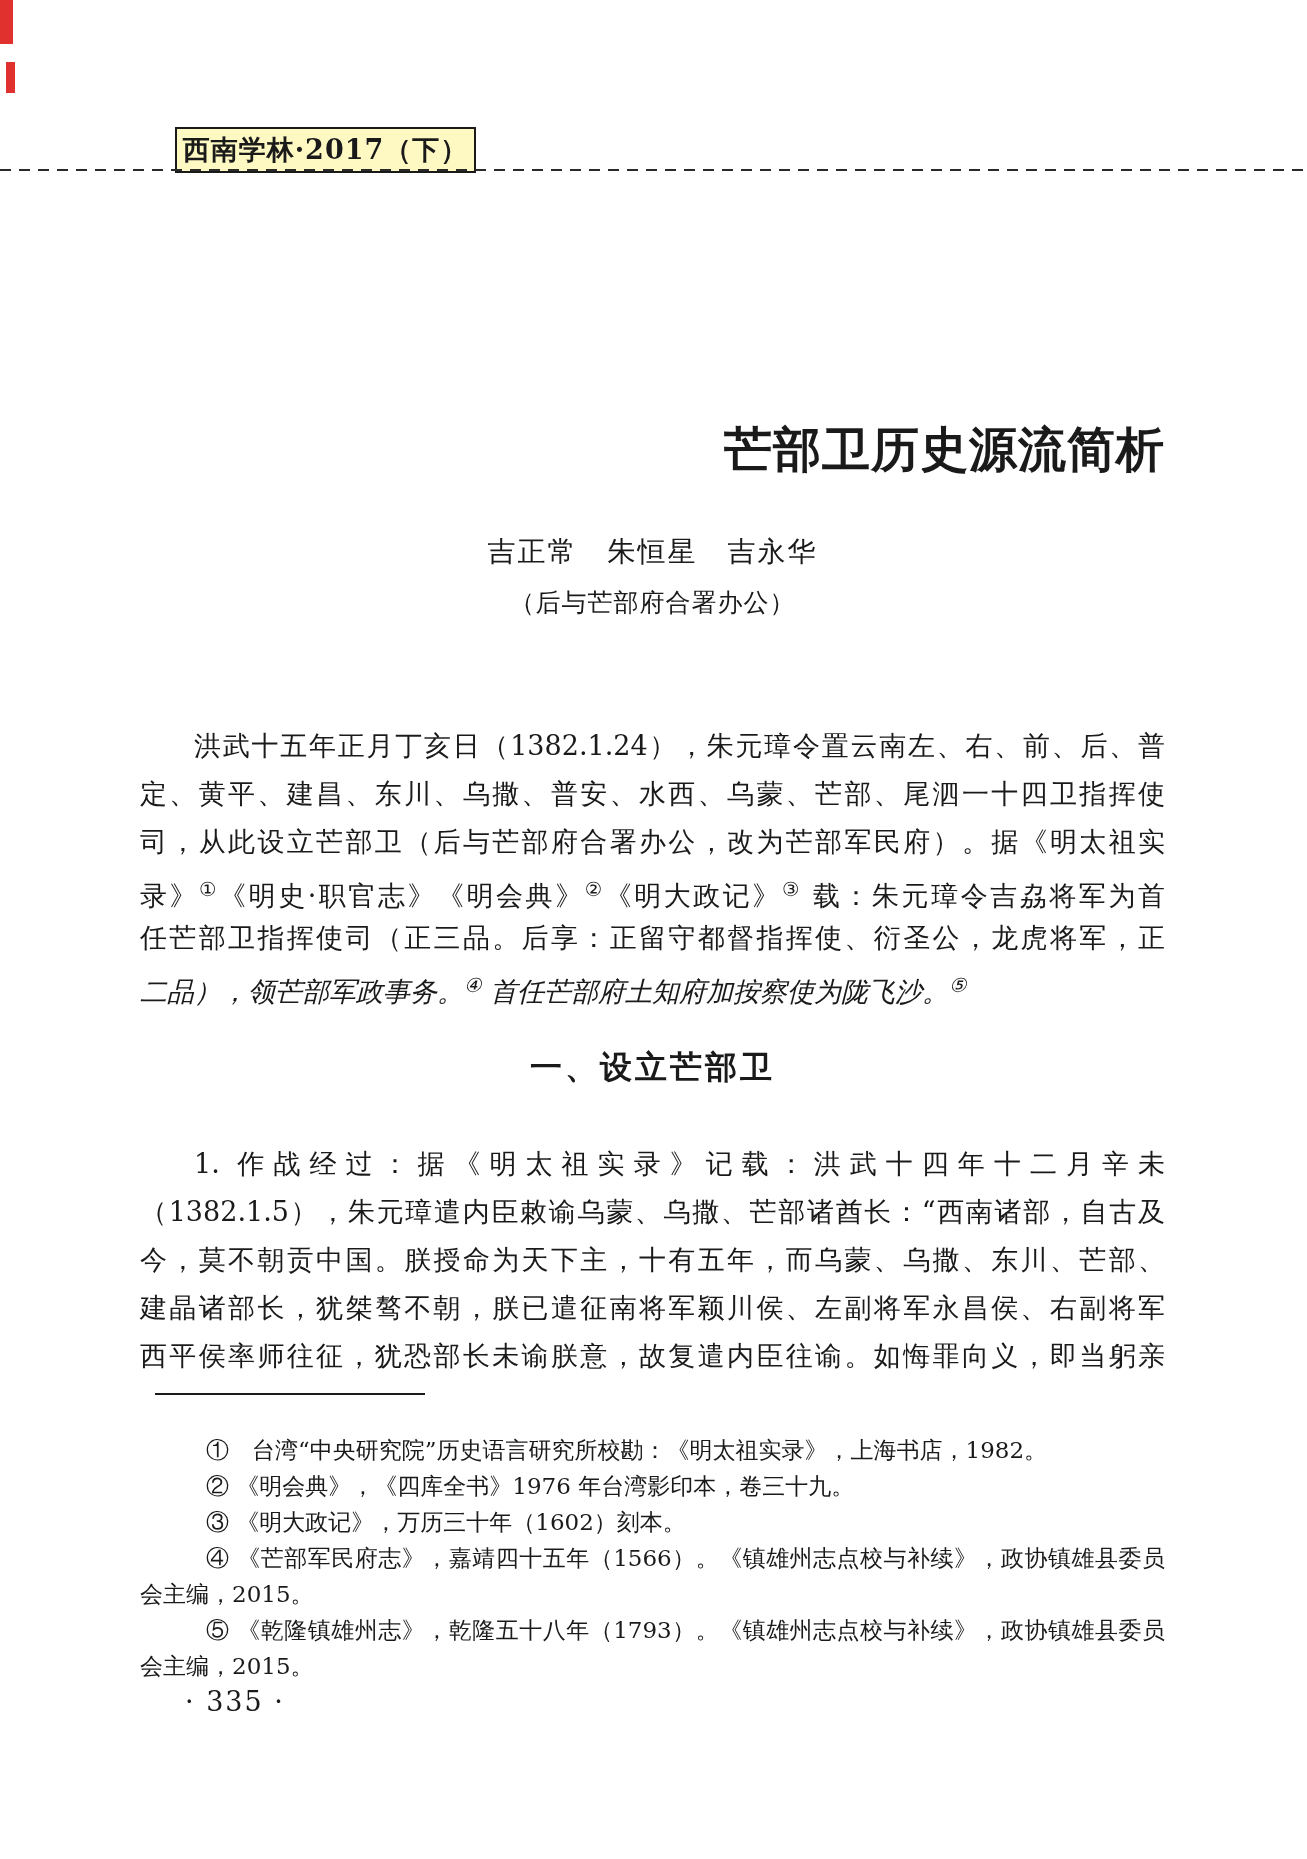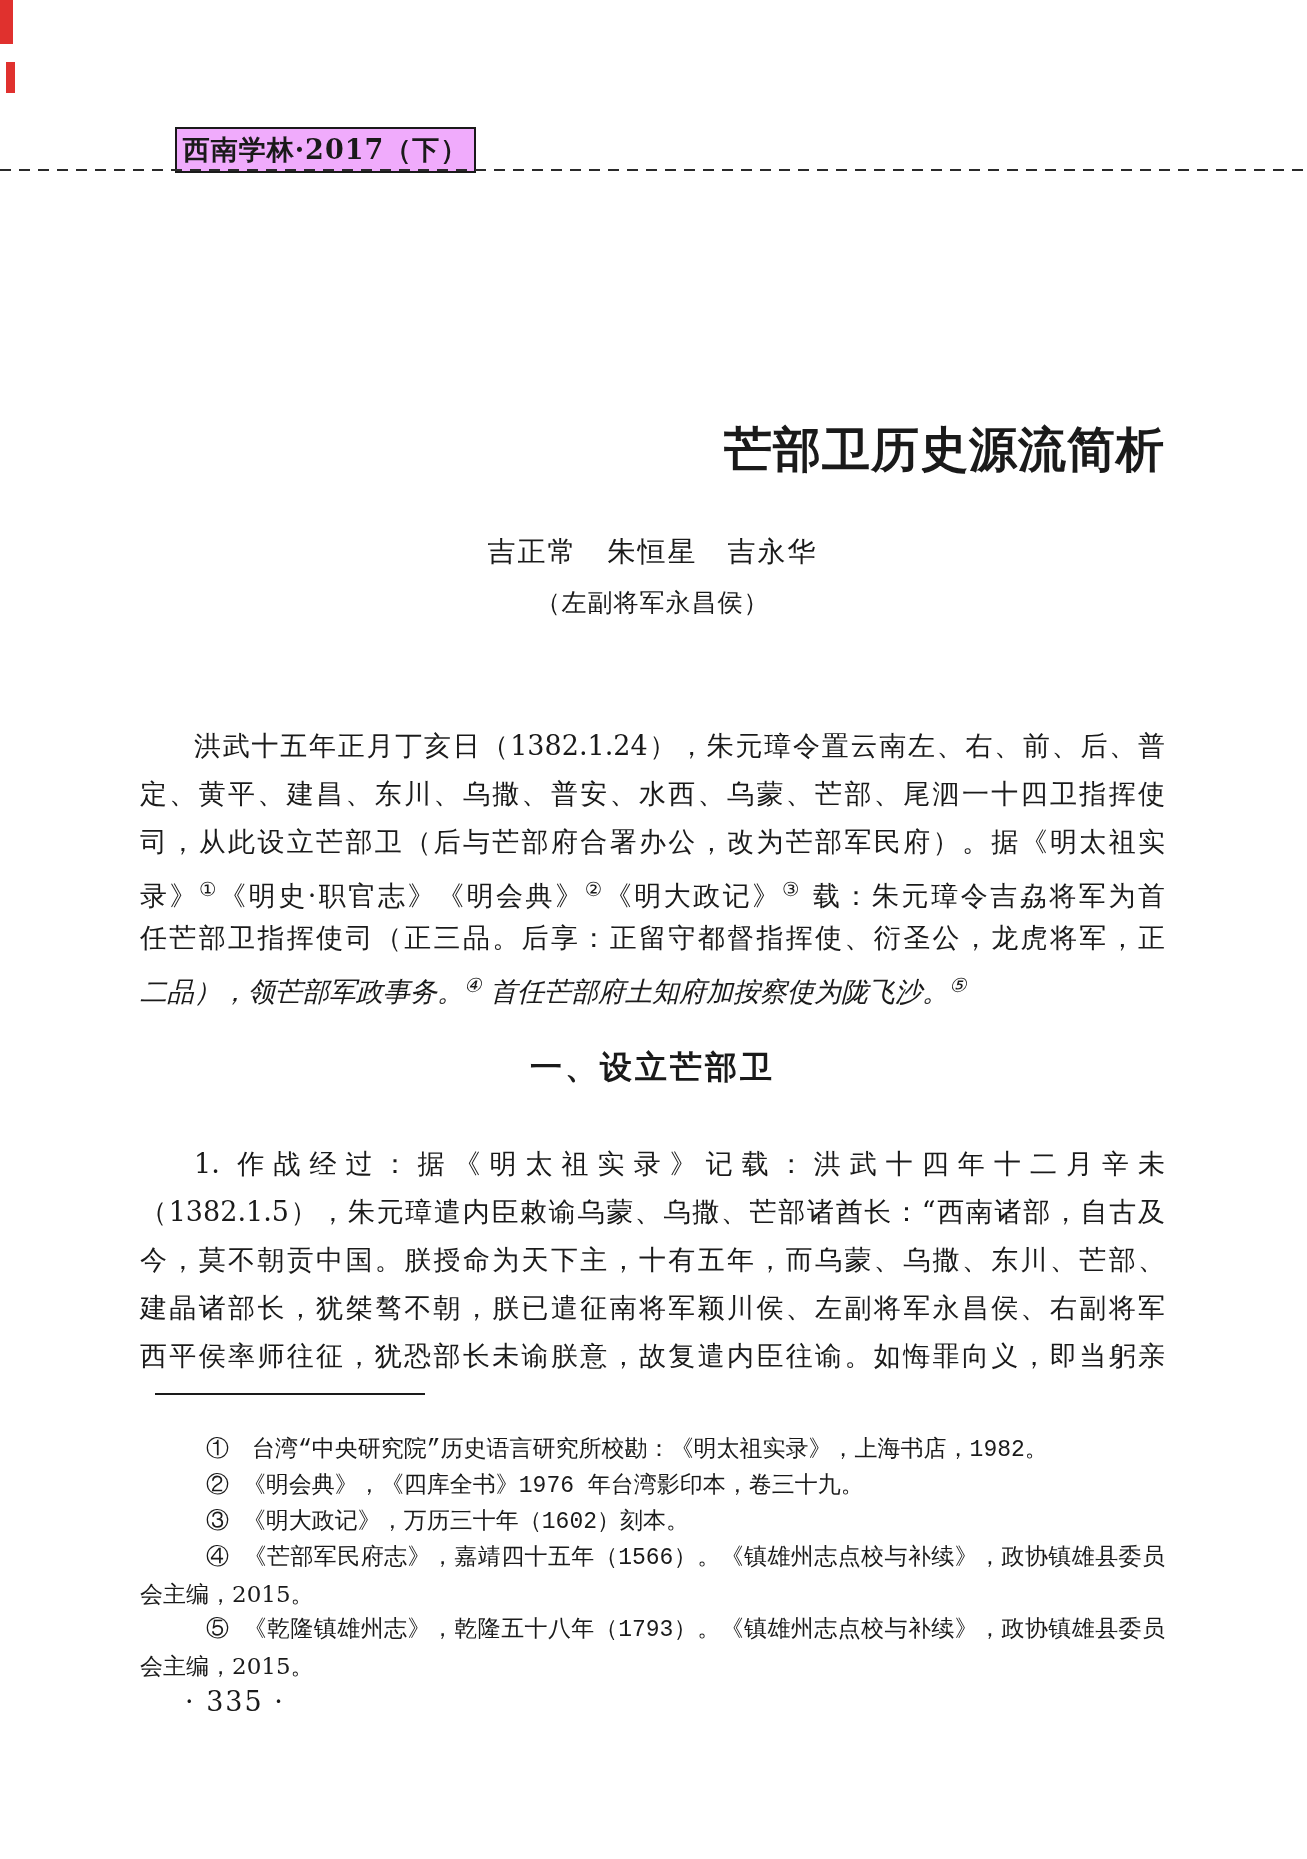--- a/index.html
+++ b/index.html
@@ -12,21 +12,21 @@
     color:#1a1a1a;
   }
   
   .red-mark{position:absolute;background:#e0312e;}
   .red-mark-1{left:0;top:0;width:13px;height:44px;}
   .red-mark-2{left:6px;top:62px;width:9px;height:31px;}
 
   
   .header-box{
     position:absolute;left:175px;top:127px;width:301px;height:46px;
-    background:#f0abfc;border:2px solid #1a1a1a;box-sizing:border-box;
+    background:#fef9c3;border:2px solid #1a1a1a;box-sizing:border-box;
     display:flex;align-items:center;justify-content:center;
     font-weight:bold;font-size:27px;letter-spacing:1px;
     z-index:1;
   }
   .dashed-rule{
     position:absolute;left:0;top:169px;width:1307px;height:2px;
     background:repeating-linear-gradient(90deg,#2a2a2a 0 11px,transparent 11px 19px);
     z-index:2;
   }
 
@@ -65,21 +65,21 @@
   }
 
   .footnote-rule{
     position:absolute;left:15px;top:1393px;width:270px;height:2px;background:#1a1a1a;
   }
   .footnotes{position:absolute;left:0;top:1432px;width:1025px;}
   .fn-line{
     font-size:23px;line-height:36px;height:36px;
     text-align:left;text-align-last:left;
   }
-  .fn-line.fn-first{text-indent:66px;font-family:Liberation Mono, monospace;}
+  .fn-line.fn-first{text-indent:66px;}
   .fn-line.fn-full{text-align:justify;text-align-last:justify;}
 
   .page-number{
     position:absolute;left:45px;top:1686px;
     font-size:27px;letter-spacing:2px;
   }
 </style>
 </head>
 <body>
 
@@ -92,21 +92,21 @@
     <span>西南学林·2017（下）</span>
   </div>
   <div class="dashed-rule"></div>
 
   <div class="content">
 
     <h1 class="title">芒部卫历史源流简析</h1>
 
     <div class="authors">吉正常　朱恒星　吉永华</div>
 
-    <div class="affiliation">（左副将军永昌侯）</div>
+    <div class="affiliation">（后与芒部府合署办公）</div>
 
     <div class="para para1">
       <div class="line body-line indent">洪武十五年正月丁亥日（1382.1.24），朱元璋令置云南左、右、前、后、普</div>
       <div class="line body-line">定、黄平、建昌、东川、乌撒、普安、水西、乌蒙、芒部、尾泗一十四卫指挥使</div>
       <div class="line body-line">司，从此设立芒部卫（后与芒部府合署办公，改为芒部军民府）。据《明太祖实</div>
       <div class="line body-line">录》<span class="sup">①</span>《明史·职官志》《明会典》<span class="sup">②</span>《明大政记》<span class="sup">③</span> 载：朱元璋令吉劦将军为首</div>
       <div class="line body-line">任芒部卫指挥使司（正三品。后享：正留守都督指挥使、衍圣公，龙虎将军，正</div>
       <div class="line body-line short">二品），领芒部军政事务。<span class="sup">④</span> 首任芒部府土知府加按察使为陇飞沙。<span class="sup">⑤</span></div>
     </div>
 

